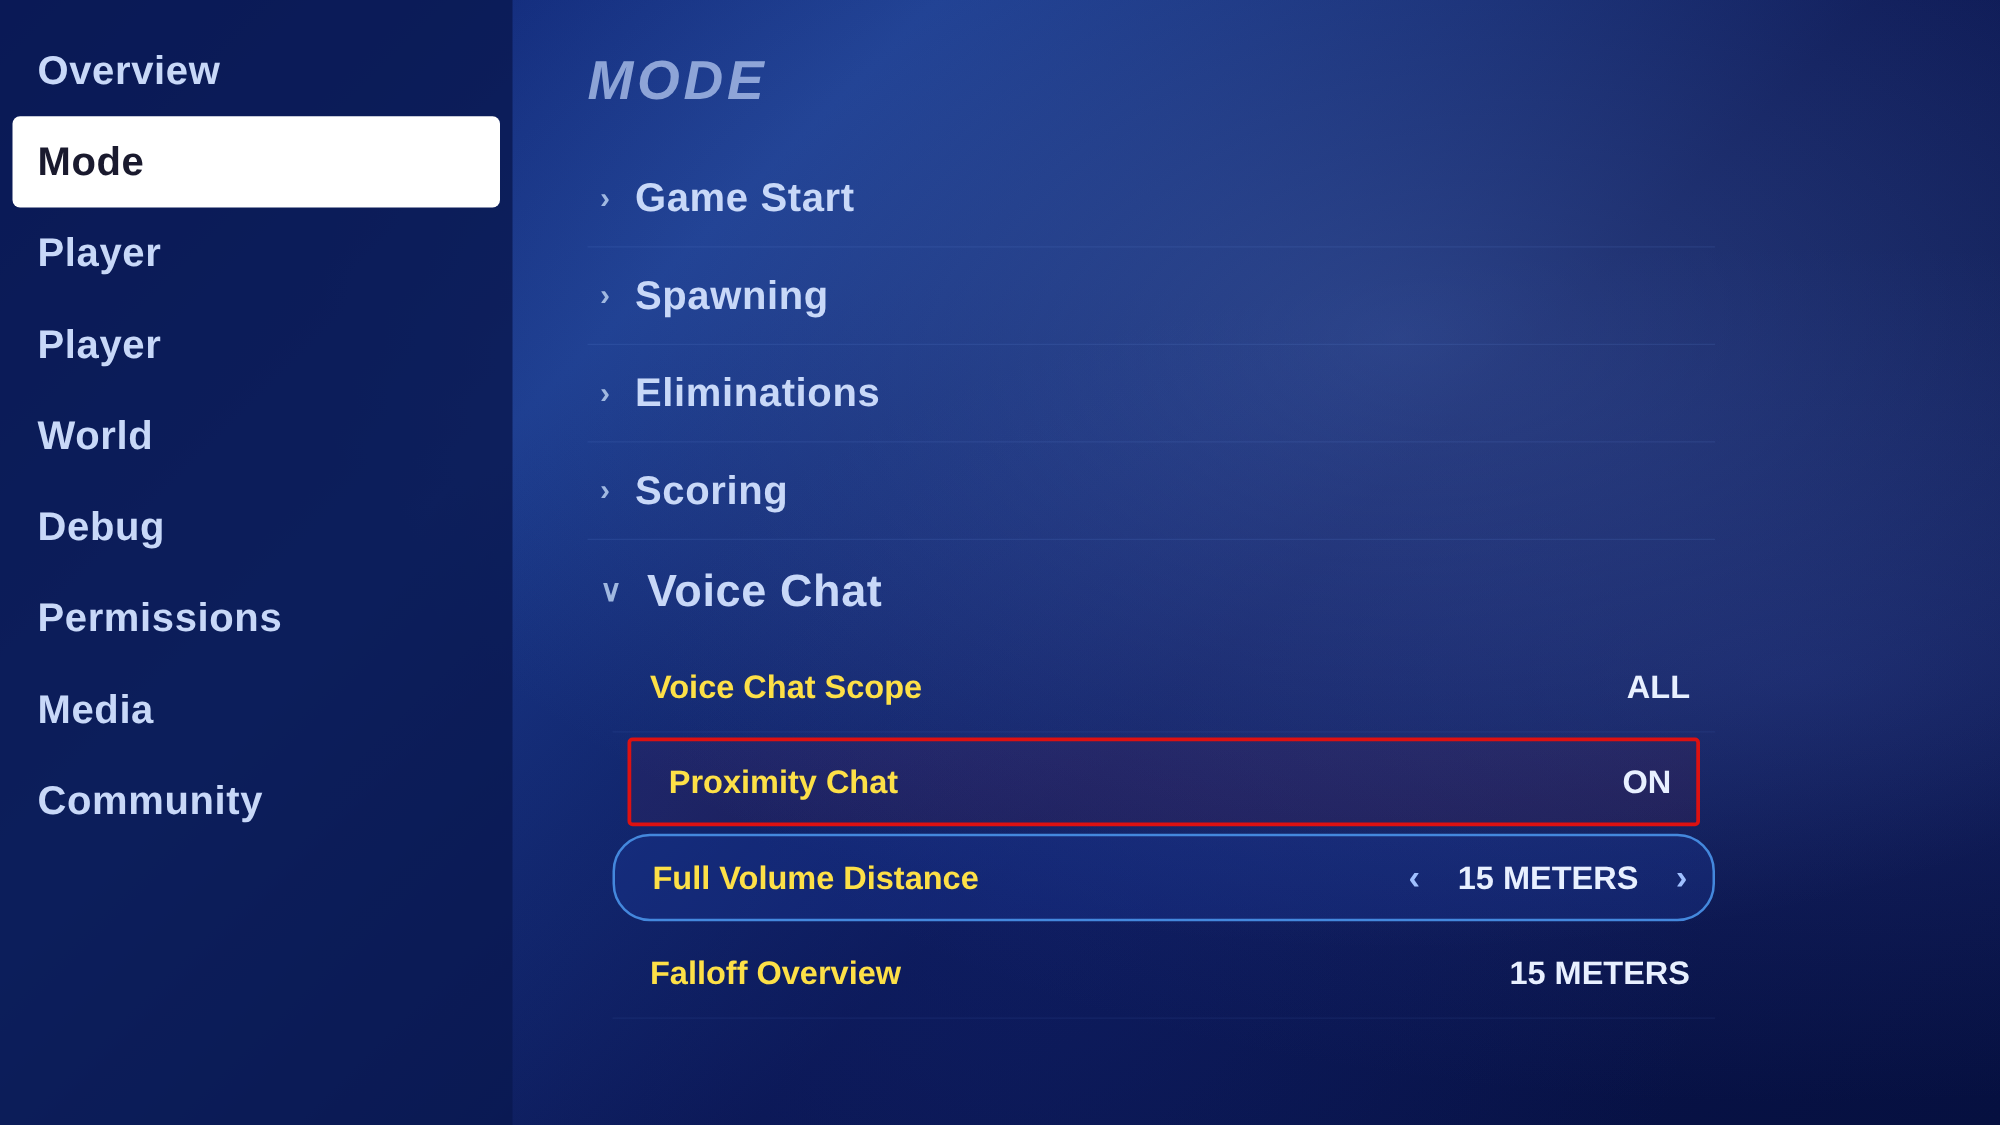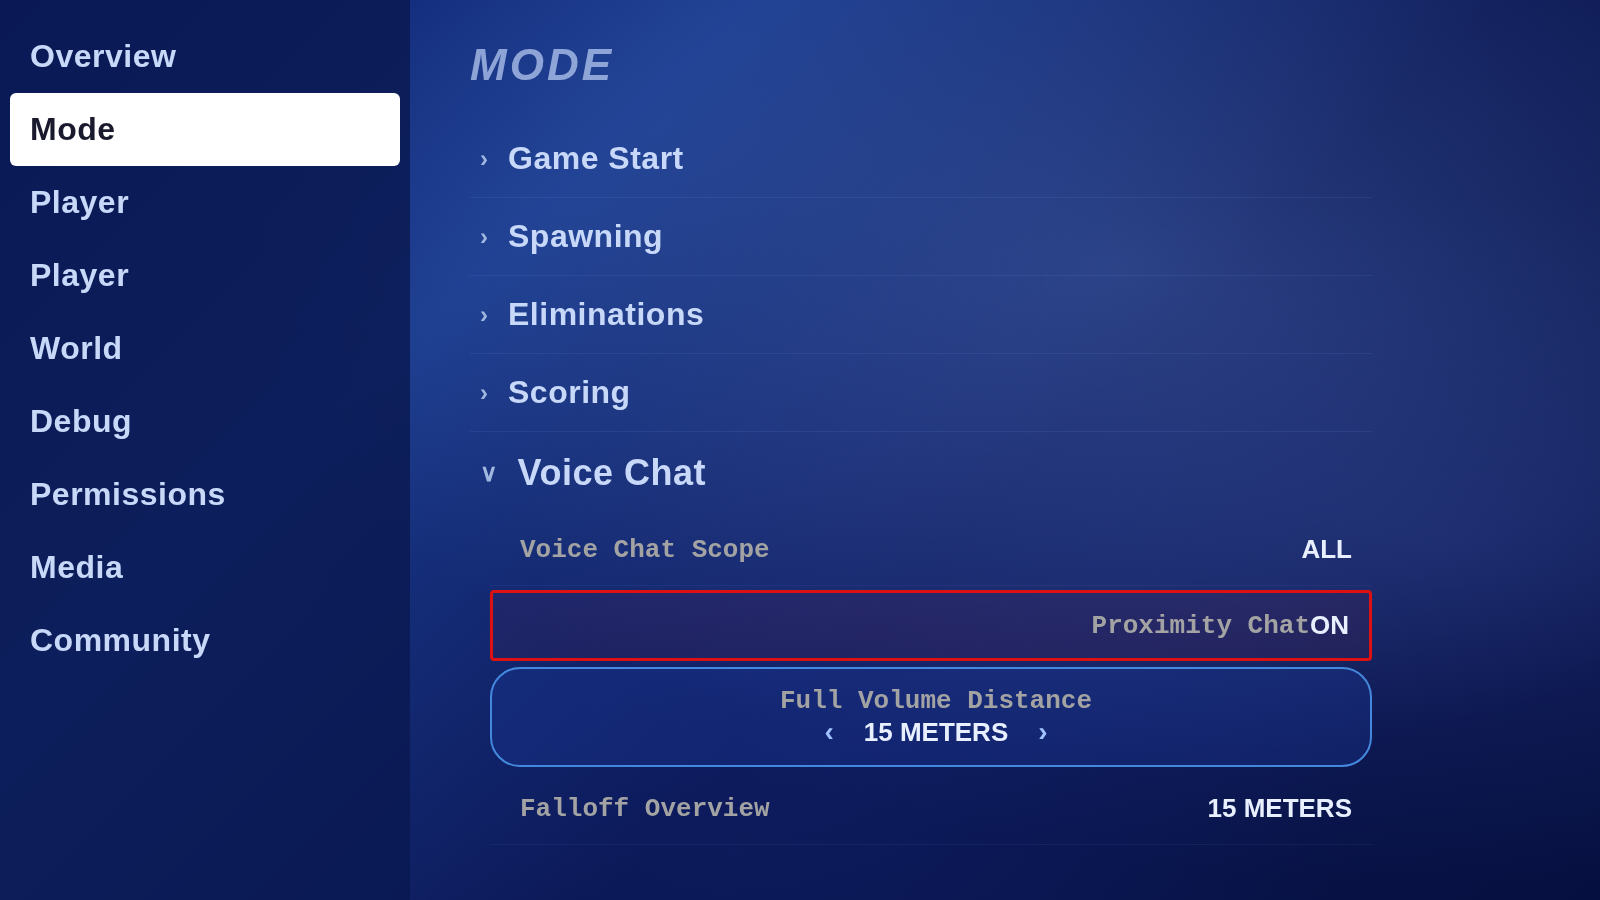--- a/index.html
+++ b/index.html
@@ -119,40 +119,37 @@
       display: flex;
       align-items: center;
       justify-content: space-between;
       padding: 20px 20px 20px 30px;
       border-bottom: 1px solid rgba(100, 140, 220, 0.1);
     }
 
     .settings-row.highlighted-red {
       border: 3px solid #dd1111;
       border-radius: 4px;
-      margin: 4px 0;
+      margin: 4px 12px;
       padding: 17px 20px 17px 30px;
       background: rgba(180, 20, 20, 0.08);
-      justify-content: flex-end;
     }
 
     .settings-row.highlighted-blue {
       border: 2.5px solid #4488dd;
       border-radius: 30px;
       margin: 6px 0;
       padding: 17px 20px 17px 30px;
       background: rgba(30, 60, 160, 0.3);
-      flex-direction: column;
     }
 
     .settings-row-label {
       font-size: 26px;
       font-weight: 800;
-      color: #a3a3a3;
-      font-family: Liberation Mono, monospace;
+      color: #fde047;
     }
 
     .settings-row-value {
       font-size: 26px;
       font-weight: 900;
       color: #e8f0ff;
       display: flex;
       align-items: center;
       gap: 30px;
     }

